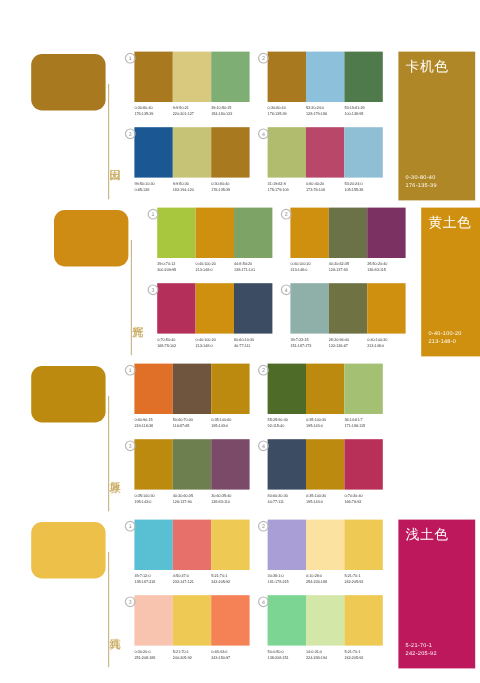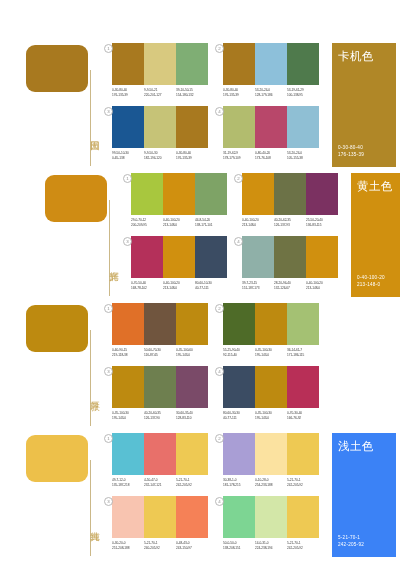--- a/index.html
+++ b/index.html
@@ -564,21 +564,21 @@
               <div class="cmyk">14-0-31-0</div>
               <div class="rgb">224-238-194</div>
             </div>
             <div class="caption">
               <div class="cmyk">5-21-70-1</div>
               <div class="rgb">242-205-92</div>
             </div>
           </div>
         </div>
       </div>
-      <div class="feature" style="background: #3b82f6;">
+      <div class="feature" style="background: #be185d;">
         <div class="feature-name">浅土色</div>
         <div class="feature-values">
           <div class="cmyk">5-21-70-1</div>
           <div class="rgb">242-205-92</div>
         </div>
       </div>
     </div>
   </div>
 
 </body></html>

